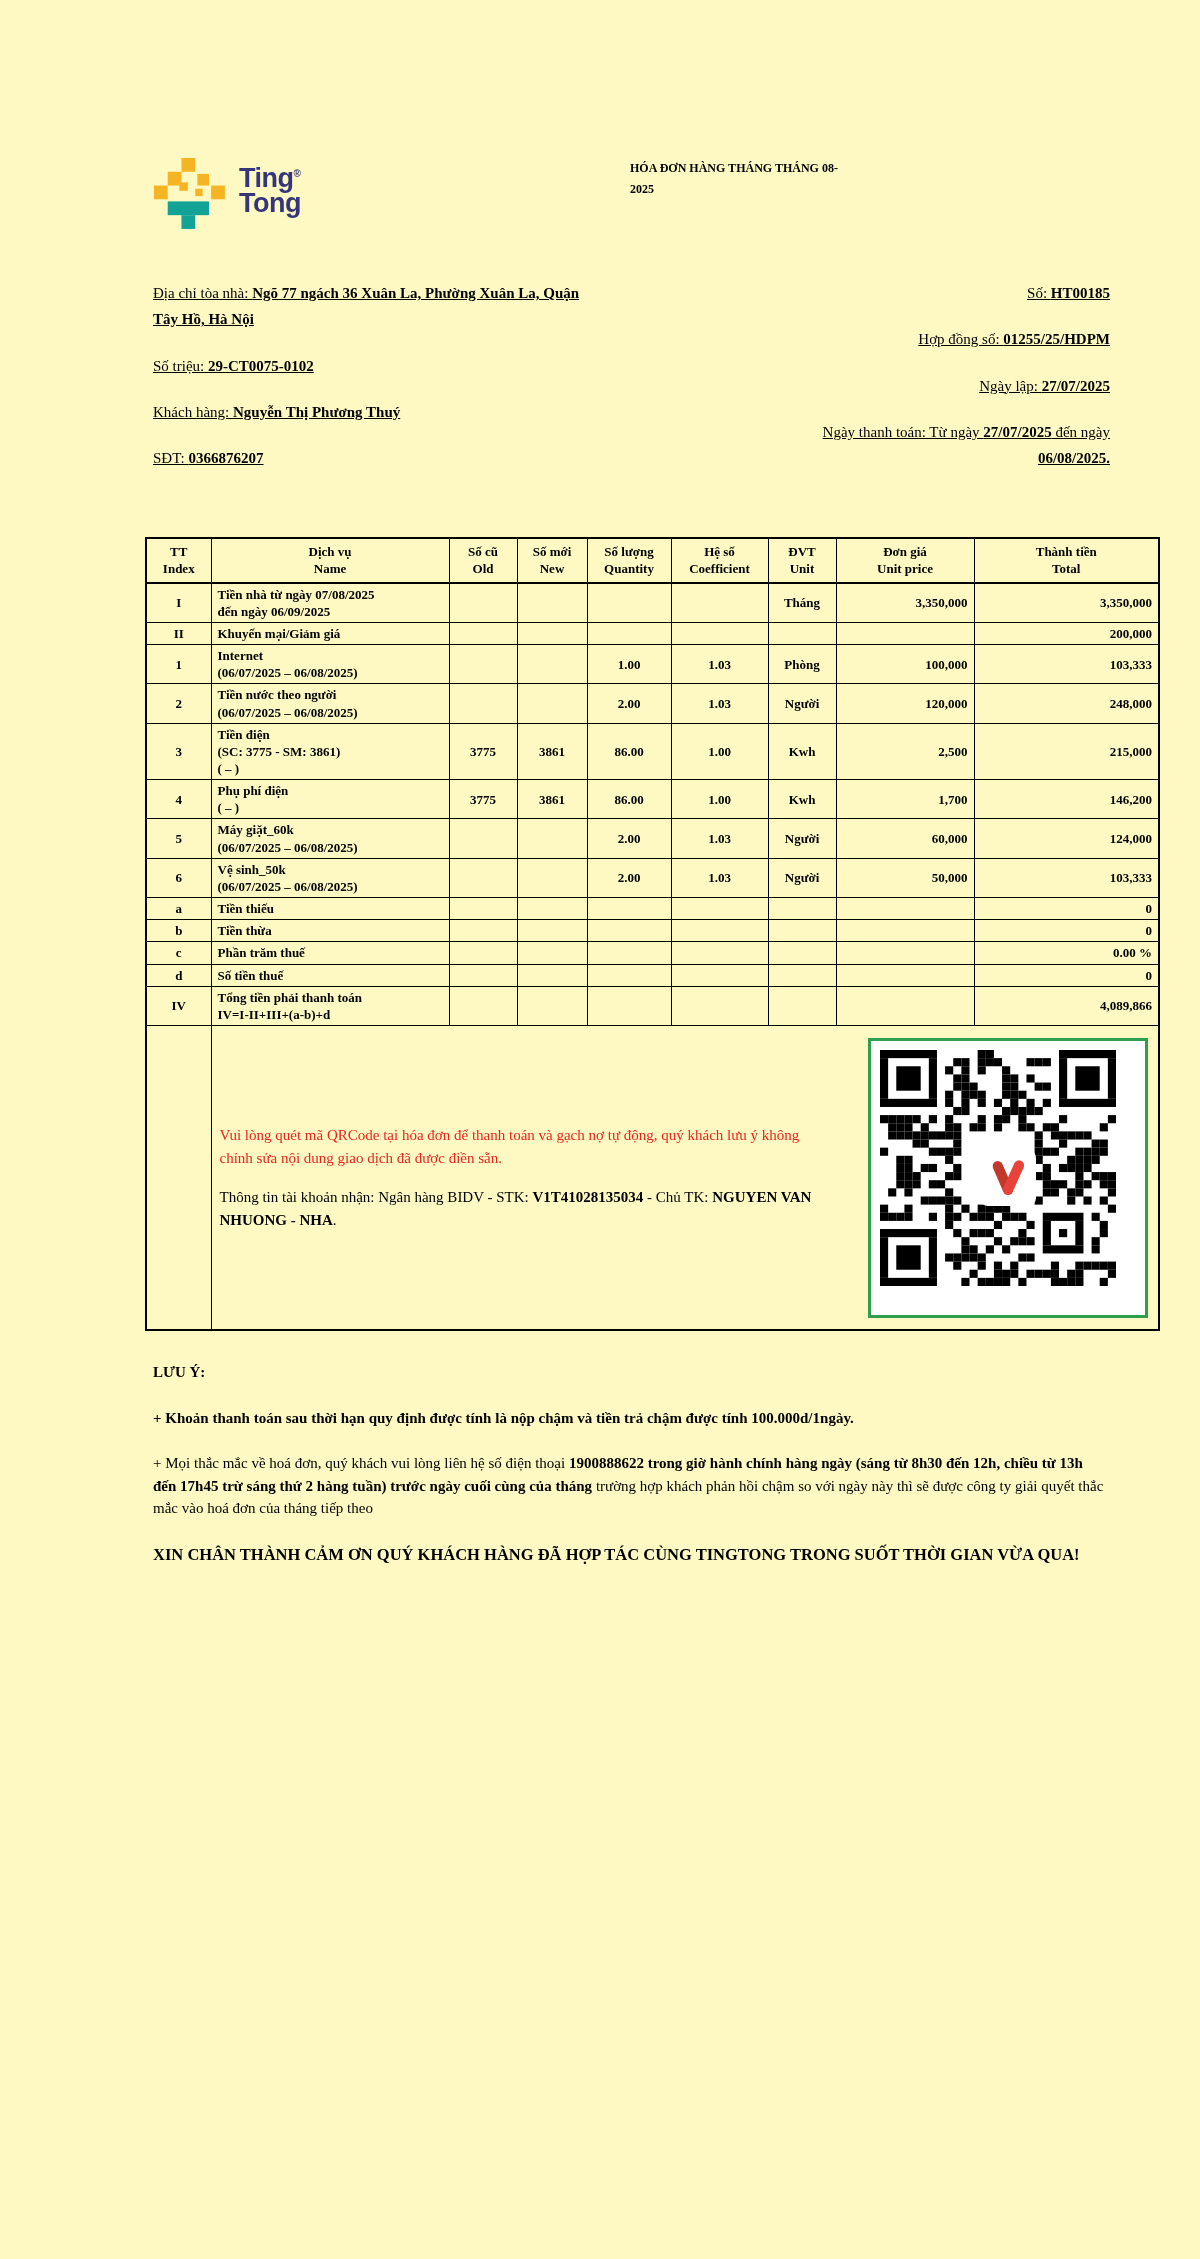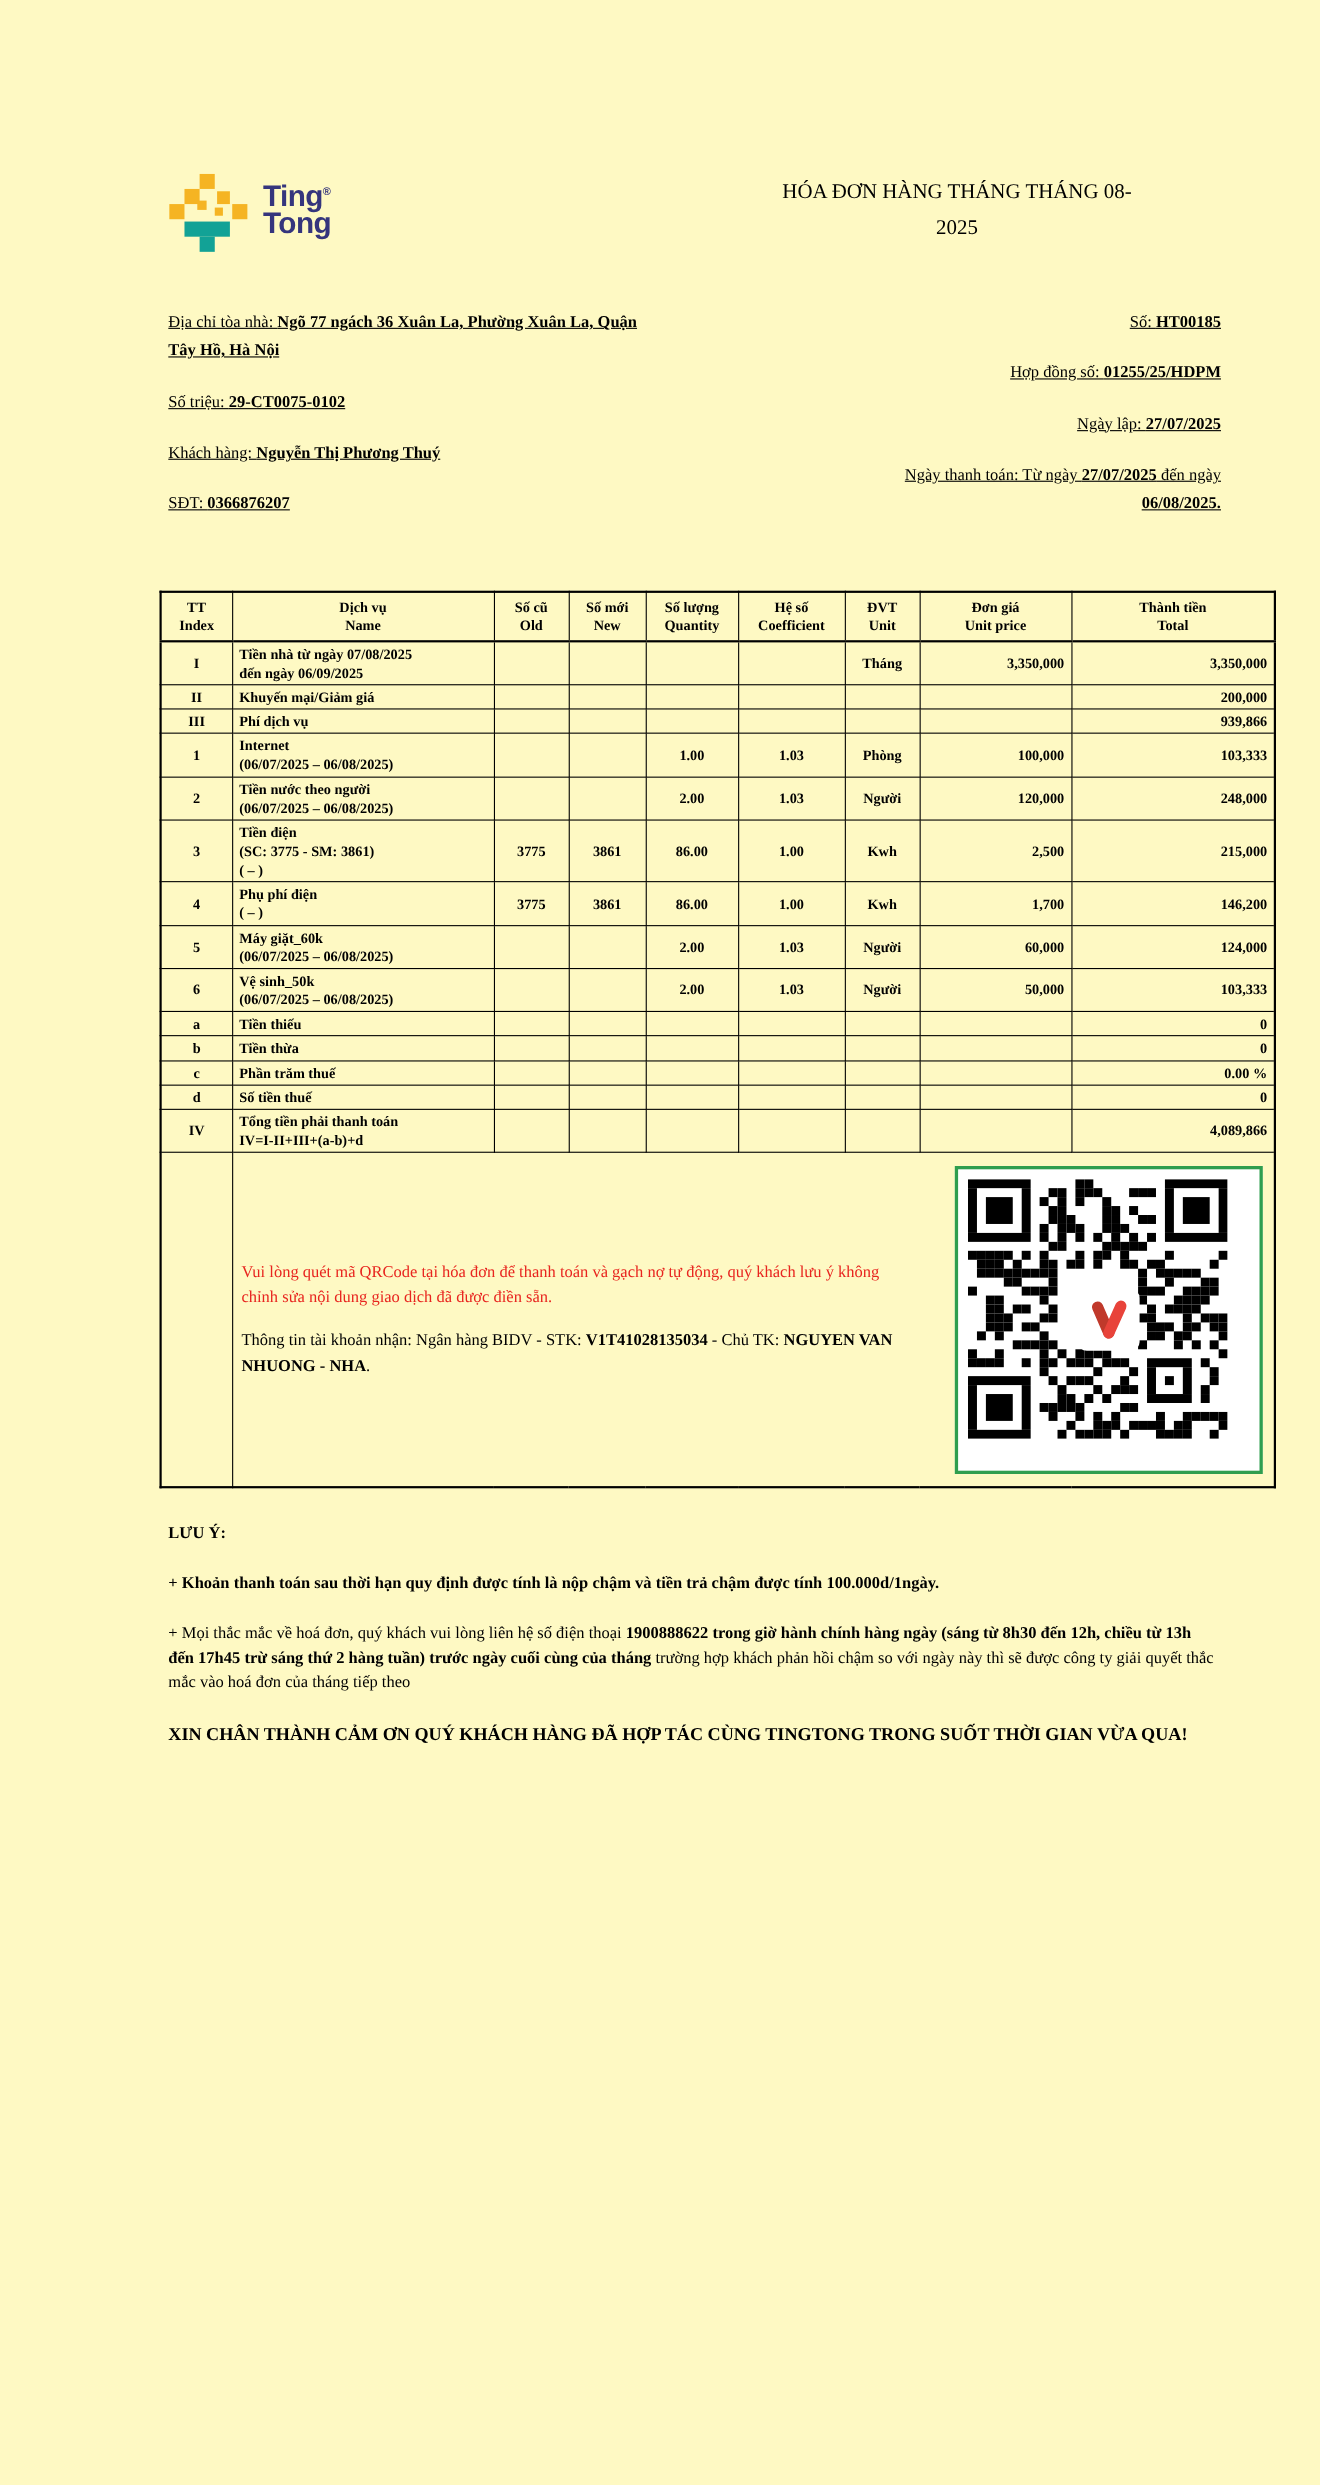--- a/index.html
+++ b/index.html
@@ -11,21 +11,21 @@
   }
   
   .header-row{display:flex;justify-content:space-between;align-items:flex-start;margin:0 48px 0 8px;}
   .brand{display:flex;gap:10px;align-items:flex-start;}
   .brand-icon{display:block;}
   .brand-text{
     font-family:"Liberation Sans","DejaVu Sans",sans-serif;font-weight:bold;
     font-size:27px;line-height:0.93;color:var(--navy);letter-spacing:-0.5px;margin-top:8px;
   }
   .brand-text sup{font-size:10px;vertical-align:super;}
-  .title{width:480px;text-align:center;font-weight:normal;font-size:19px;line-height:1.75;}
+  .title{width:480px;text-align:left;font-weight:bold;font-size:12px;line-height:1.75;}
   .title span{display:block;}
   
   .info-row{display:flex;justify-content:space-between;margin:50px 48px 0 8px;font-size:15px;}
   .info-left{width:450px;text-align:left;}
   .info-right{width:520px;text-align:right;}
   .info-left p,.info-right p{margin:0 0 20px 0;line-height:1.75;text-decoration:underline;}
   .blk{display:block;}
   
   .invoice-table{
     border-collapse:collapse;width:100%;margin-top:46px;table-layout:fixed;
@@ -149,31 +149,20 @@
         <tr>
           <td class="c-tt">II</td>
           <td class="c-name">Khuyến mại/Giảm giá</td>
           <td class="c-num"></td>
           <td class="c-num"></td>
           <td class="c-num"></td>
           <td class="c-num"></td>
           <td class="c-num"></td>
           <td class="c-money"></td>
           <td class="c-money">200,000</td>
-        </tr>
-        <tr>
-          <td class="c-tt">III</td>
-          <td class="c-name">Phí dịch vụ</td>
-          <td class="c-num"></td>
-          <td class="c-num"></td>
-          <td class="c-num"></td>
-          <td class="c-num"></td>
-          <td class="c-num"></td>
-          <td class="c-money"></td>
-          <td class="c-money">939,866</td>
         </tr>
         <tr>
           <td class="c-tt">1</td>
           <td class="c-name">Internet<br>(06/07/2025 – 06/08/2025)</td>
           <td class="c-num"></td>
           <td class="c-num"></td>
           <td class="c-num">1.00</td>
           <td class="c-num">1.03</td>
           <td class="c-num">Phòng</td>
           <td class="c-money">100,000</td>

